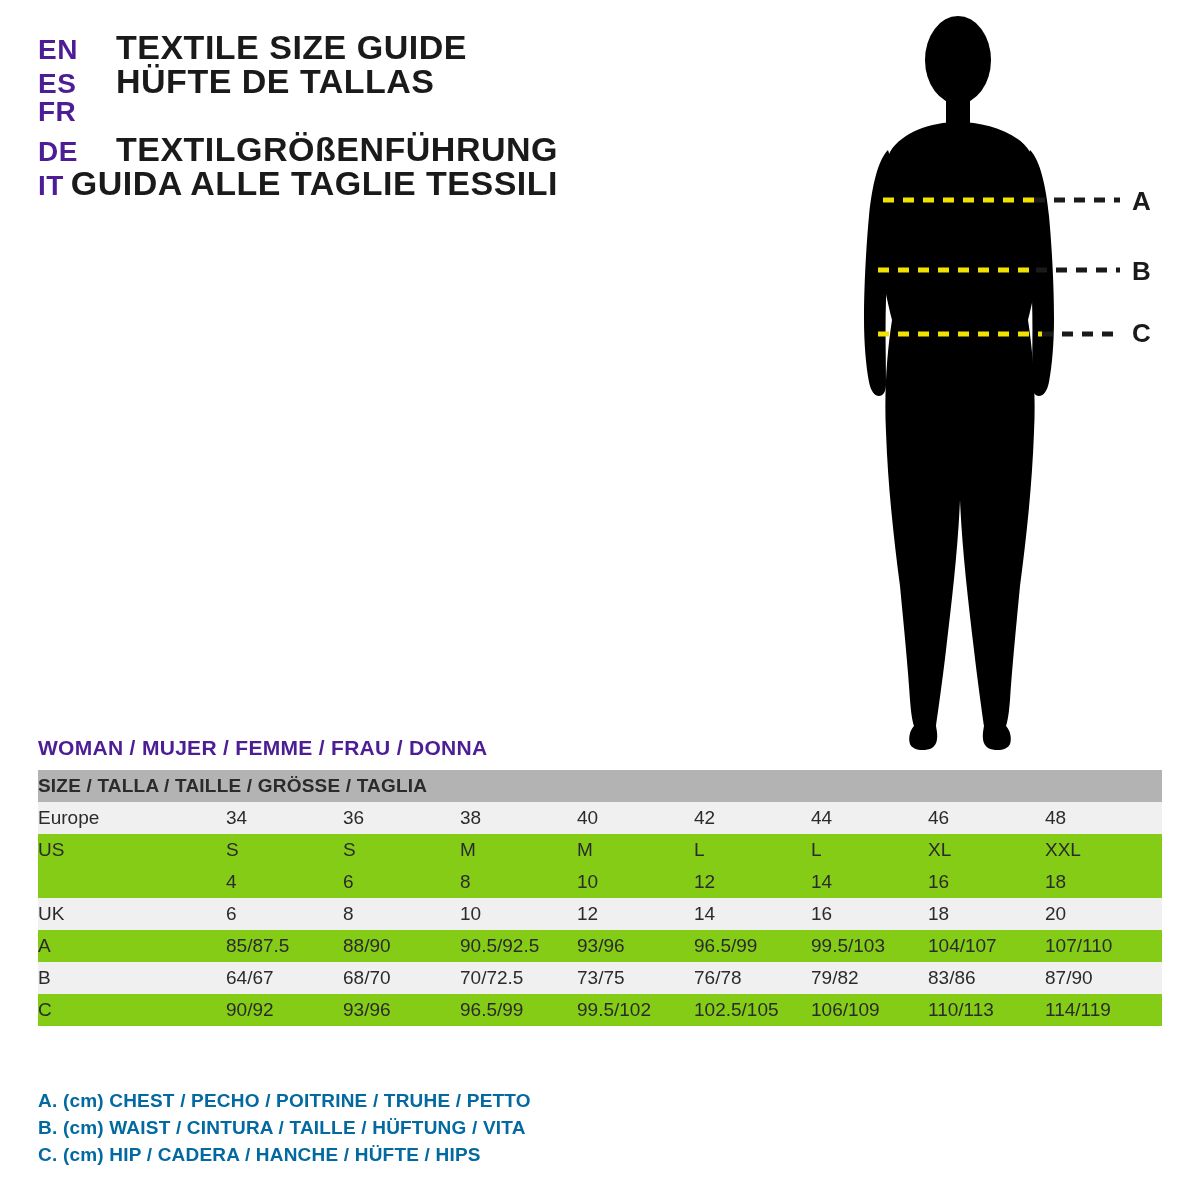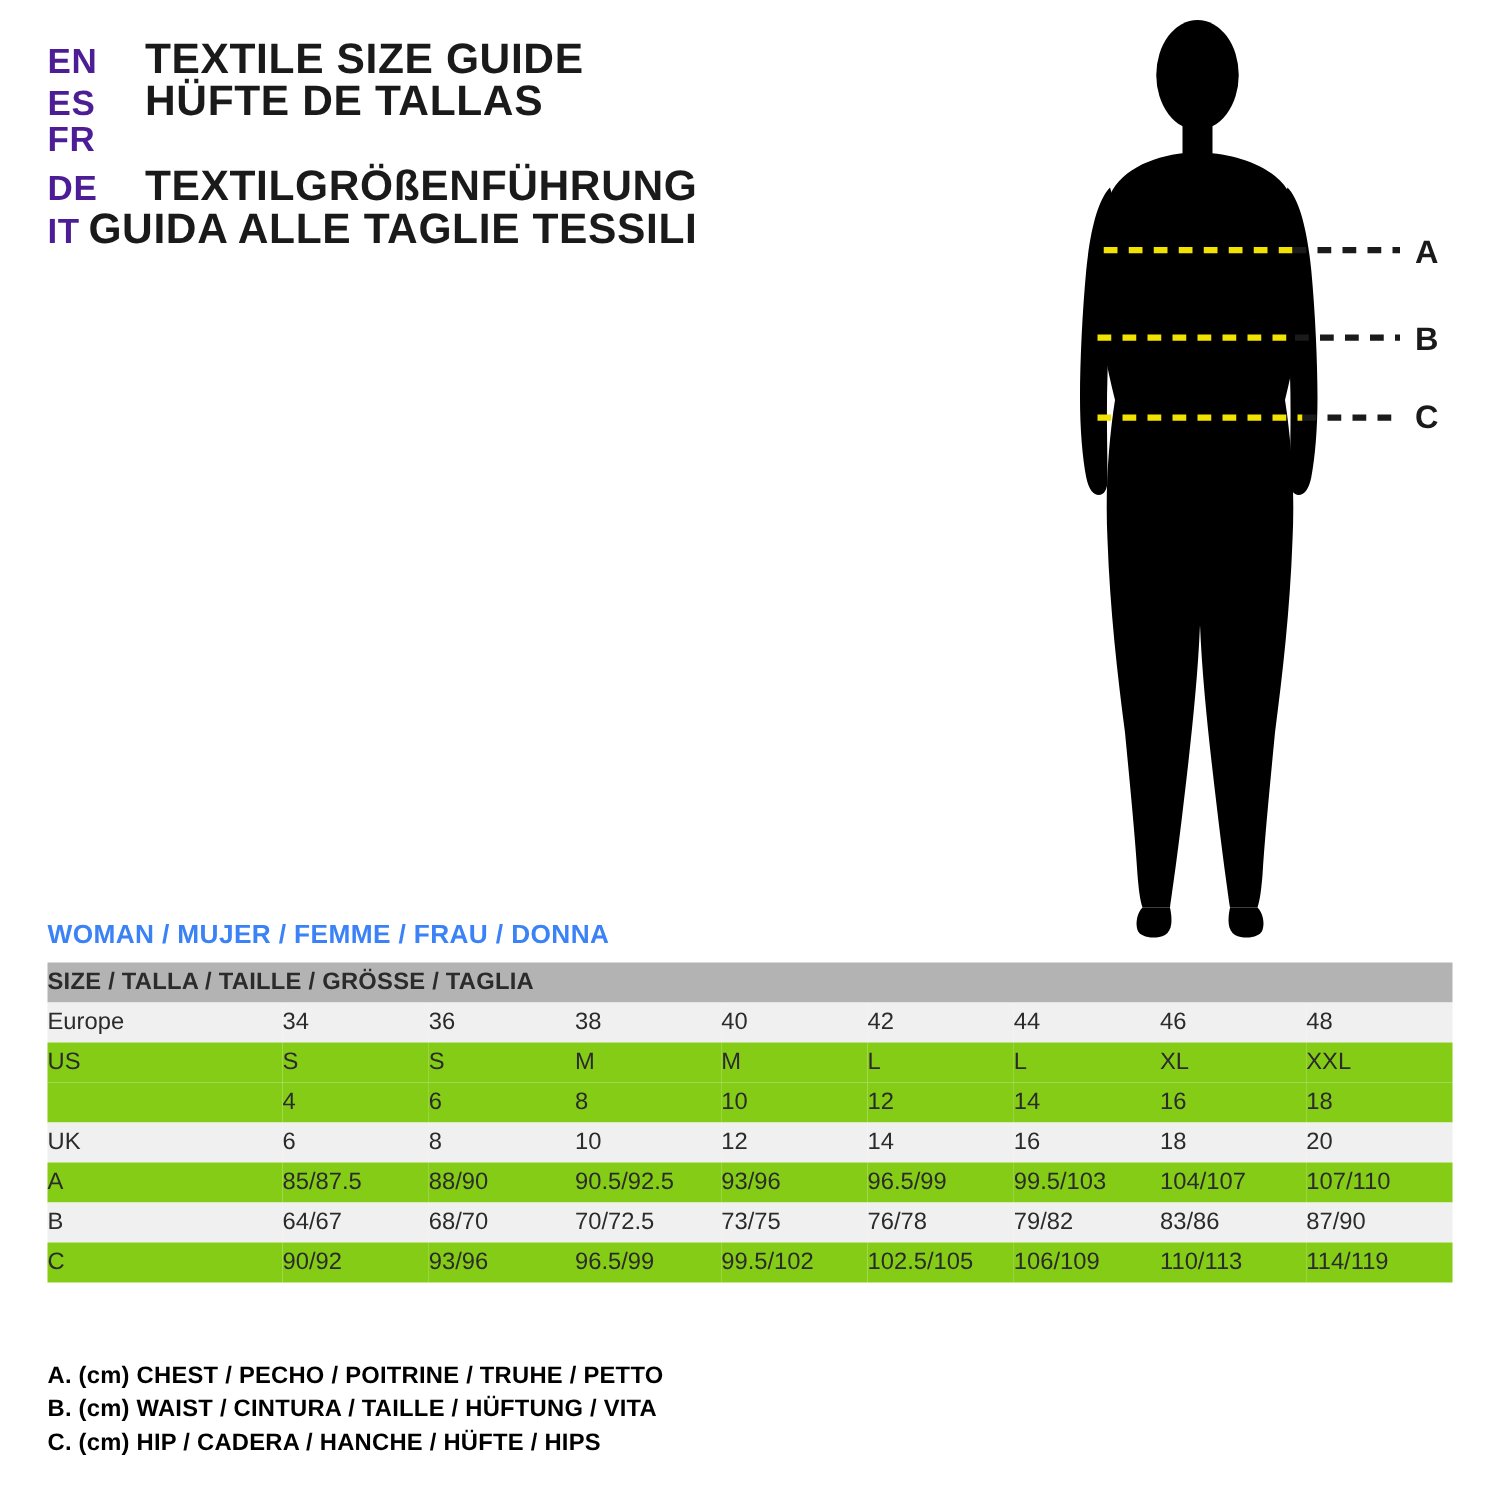--- a/index.html
+++ b/index.html
@@ -70,21 +70,21 @@
   #table-section {
     position: absolute;
     left: 38px;
     top: 736px;
     width: 1124px;
   }
   #woman-heading {
     font-size: 21px;
     font-weight: 700;
     letter-spacing: 0.3px;
-    color: #3b82f6;
+    color: #4c1d95;
     margin-bottom: 10px;
   }
   table#size-table {
     border-collapse: collapse;
     width: 1124px;
     table-layout: fixed;
   }
   table#size-table td {
     font-size: 19px;
     color: #2b2b2b;
@@ -111,21 +111,21 @@
   
   #legend {
     position: absolute;
     left: 38px;
     top: 1090px;
     width: 800px;
   }
   .legend-row {
     font-size: 19px;
     font-weight: 700;
-    color: #000000;
+    color: #0369a1;
     height: 27px;
     letter-spacing: 0.2px;
   }
 </style>
 </head>
 <body>
 
 <div id="lang-block">
   <div class="lang-row">
     <span class="lang-code">EN</span>

